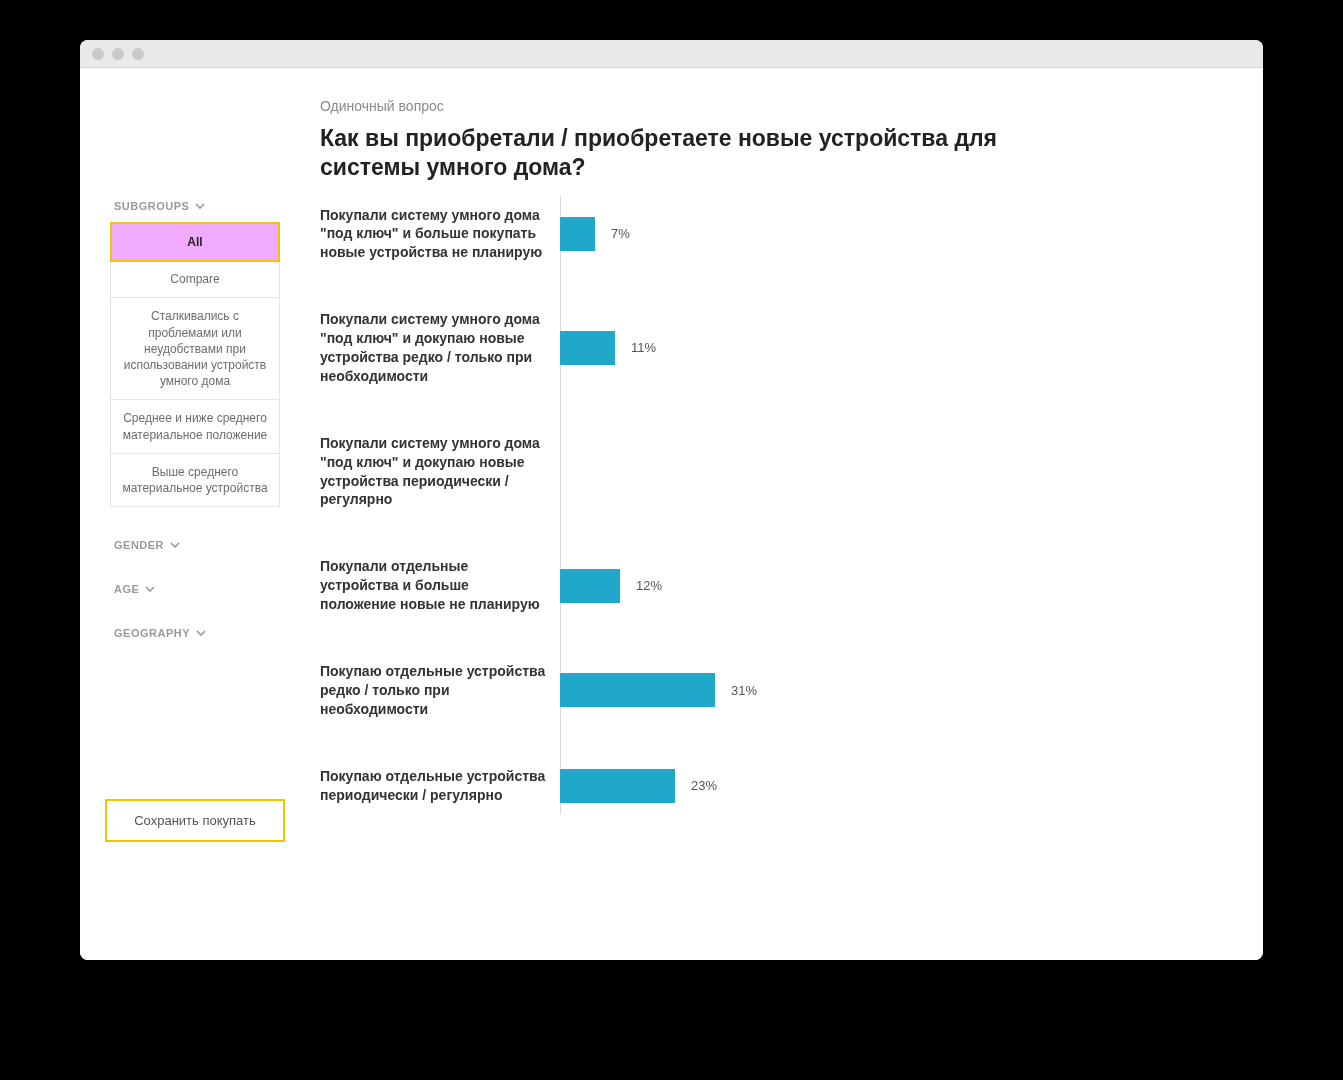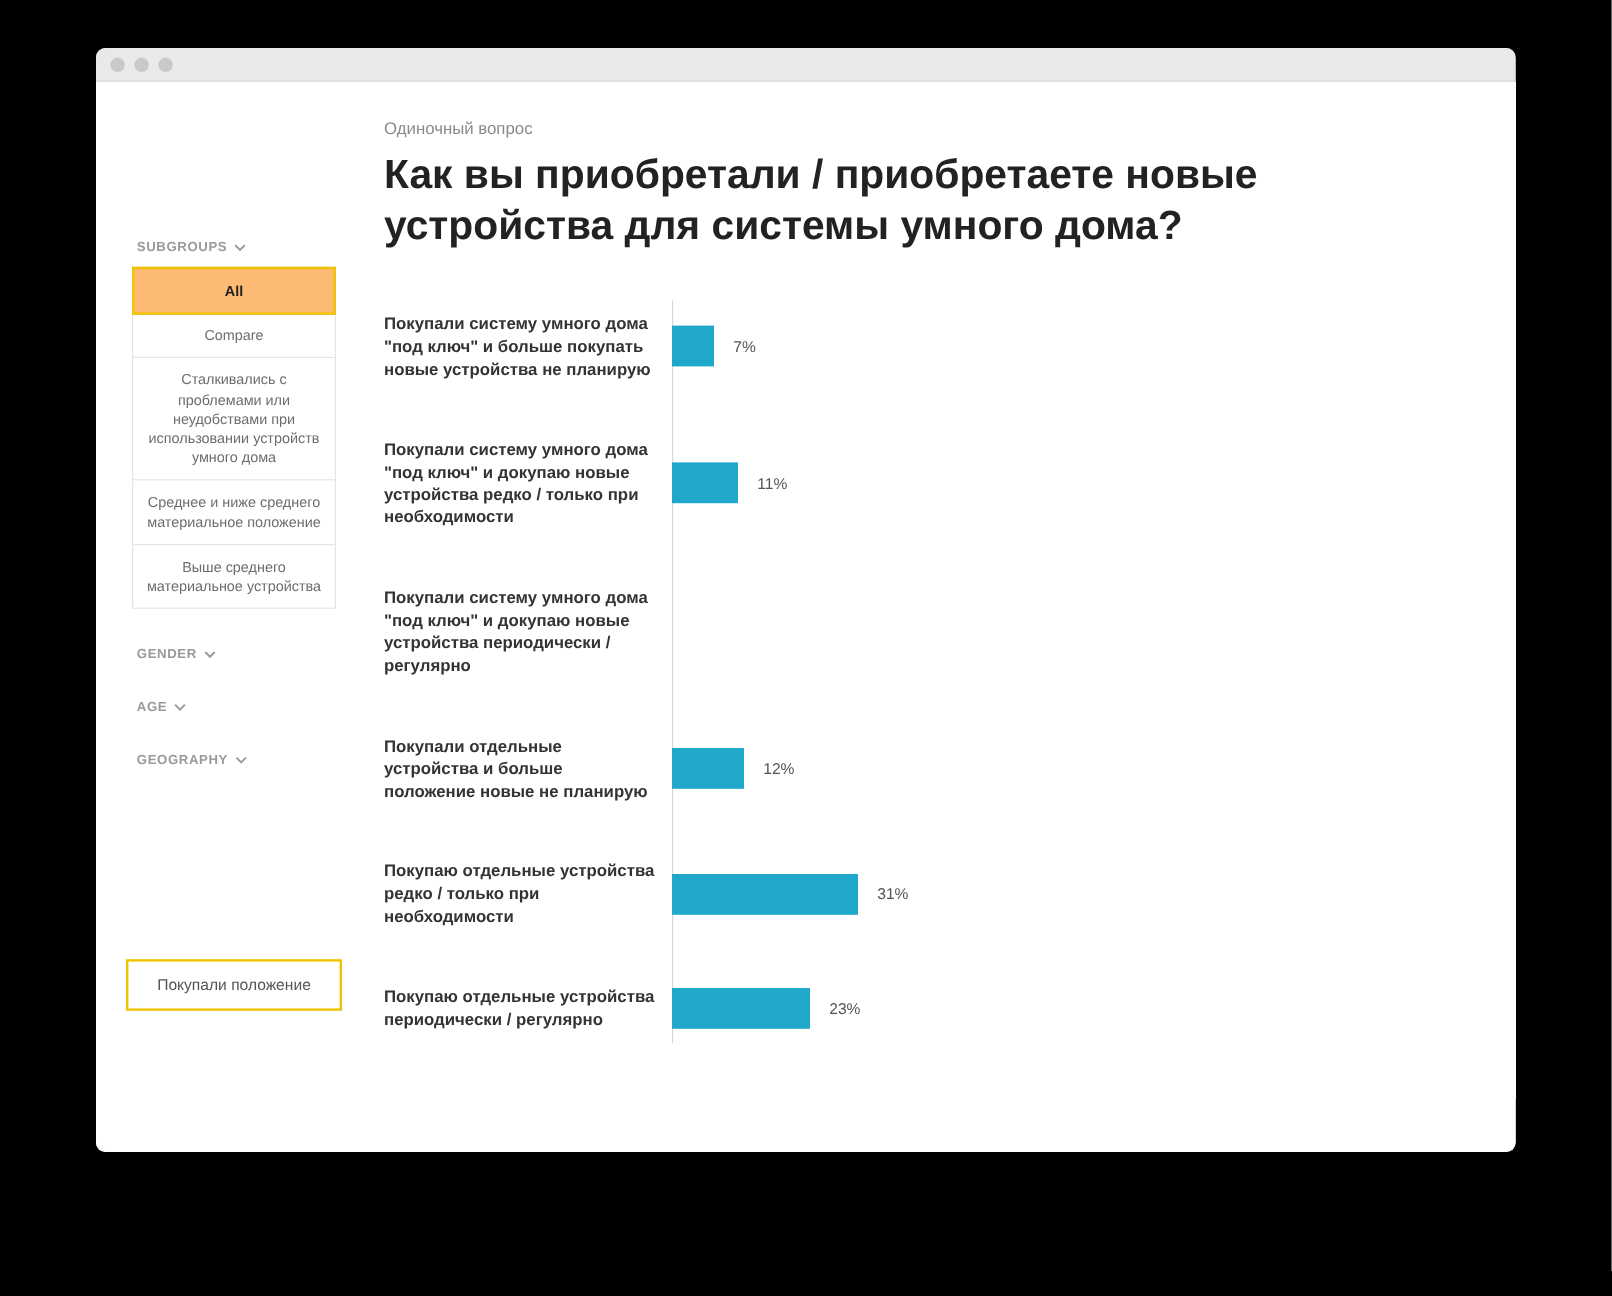--- a/index.html
+++ b/index.html
@@ -81,21 +81,21 @@
     line-height: 1.35;
   }
   .subgroup-item:last-child { border-bottom: none; }
   .subgroup-item.active {
     border: 2px solid #f0c400;
     color: #222;
     font-weight: 700;
     margin: -1px;
     position: relative;
     z-index: 1;
-    background: #fdba74;
+    background: #f0abfc;
   }
   .save-btn {
     margin-top: 160px;
     border: 2px solid #f0c400;
     padding: 12px 10px;
     font-size: 13px;
     text-align: center;
     color: #555;
     cursor: pointer;
     width: 180px;
@@ -103,25 +103,25 @@
   }
   .main {
     flex: 1;
   }
   .eyebrow {
     font-size: 14px;
     color: #8a8a8a;
     margin-bottom: 10px;
   }
   .title {
-    font-size: 34px;
+    font-size: 23px;
     font-weight: 800;
     color: #222;
     line-height: 1.25;
-    margin-bottom: 51px;
+    margin-bottom: 24px;
     max-width: 780px;
   }
   .chart {
     position: relative;
   }
   .chart-row {
     display: flex;
     align-items: center;
     margin-bottom: 48px;
   }
@@ -211,21 +211,21 @@
 
         <div class="group-header">
           <span>GEOGRAPHY</span>
           <span class="chev">
             <svg viewBox="0 0 10 10">
                 <path d="M1 3 L5 7 L9 3" fill="none" stroke="#9a9a9a" stroke-width="1.6"></path>
               </svg>
           </span>
         </div>
 
-        <div class="save-btn">Покупали положение</div>
+        <div class="save-btn">Сохранить покупать</div>
       </div>
 
       <div class="main">
         <div class="eyebrow">Одиночный вопрос</div>
         <h1 class="title">Как вы приобретали / приобретаете новые устройства для системы умного дома?</h1>
 
         <div class="chart">
           <div class="axis-line"></div>
 
           <div class="chart-row">

